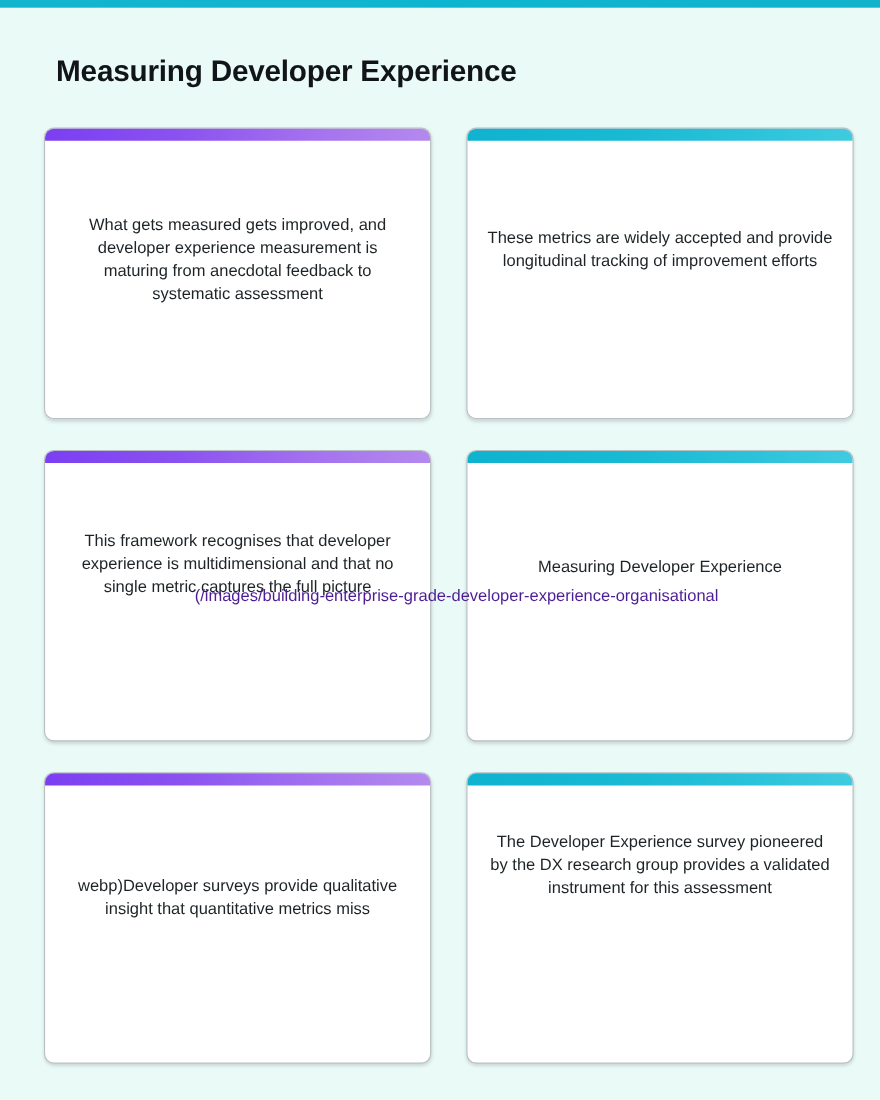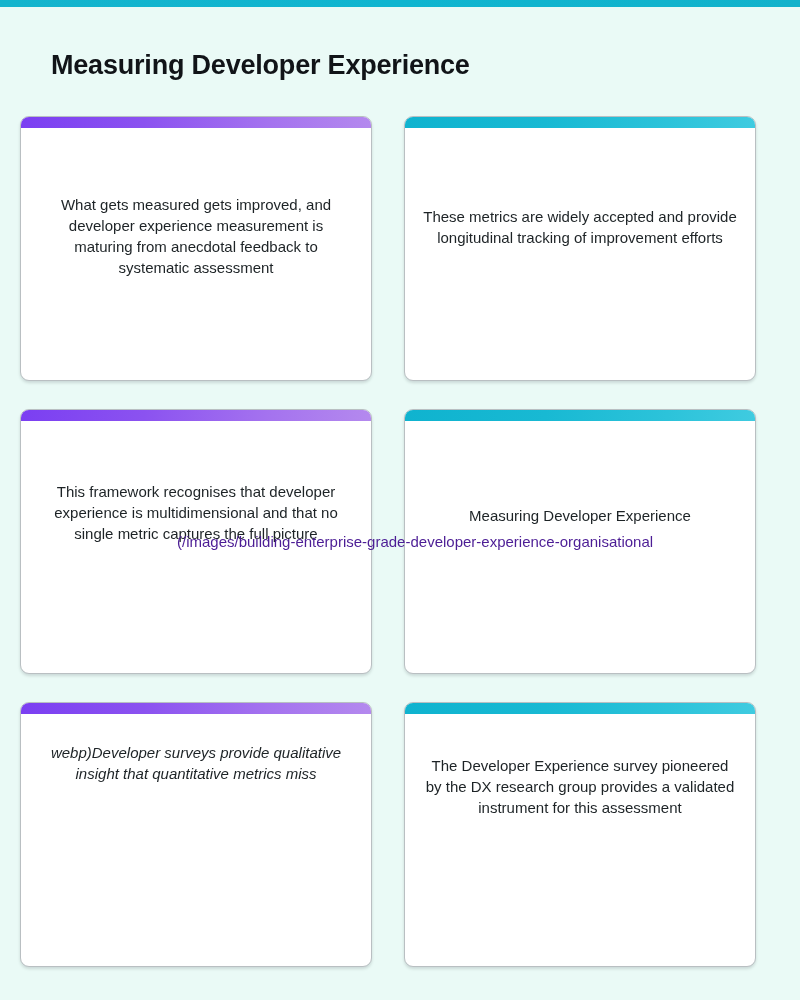--- a/index.html
+++ b/index.html
@@ -33,21 +33,21 @@
     font-size: 27px;
     font-weight: bold;
     color: #111418;
     letter-spacing: -0.2px;
     white-space: nowrap;
   }
 
   #card-grid {
     position: absolute;
     top: 116px;
-    left: 20px;
+    left: 40px;
     width: 652px;
     display: grid;
     grid-template-columns: 352px 352px;
     grid-template-rows: 265px 265px 265px;
     column-gap: 32px;
     row-gap: 28px;
   }
 
   .card {
     position: relative;
@@ -90,21 +90,21 @@
     line-height: 21px;
     color: #1d2326;
     text-align: center;
     width: 100%;
   }
 
   .card-1 .card-text { margin-top: 66px; }
   .card-2 .card-text { margin-top: 78px; }
   .card-3 .card-text { margin-top: 60px; }
   .card-4 .card-text { margin-top: 84px; }
-  .card-5 .card-text { margin-top: 28px; font-style: italic; }
+  .card-5 .card-text { margin-top: 81px; }
   .card-6 .card-text { margin-top: 41px; }
 
   
   #overflow-path-text {
     position: absolute;
     top: 531px;
     left: 177px;
     font-size: 15px;
     line-height: 21px;
     color: #4c1d95;

